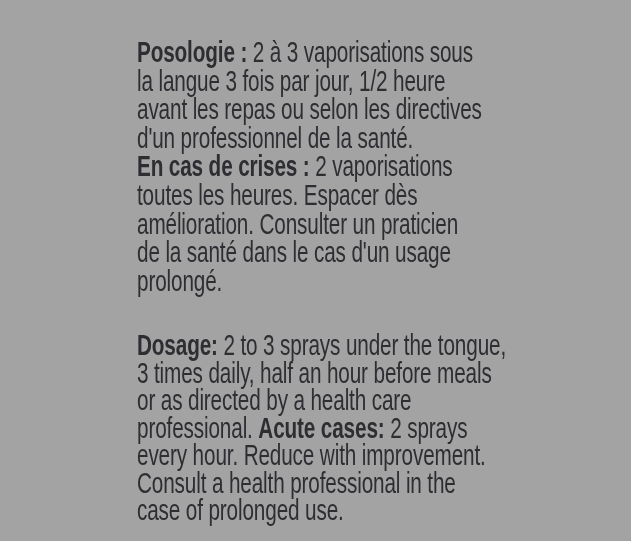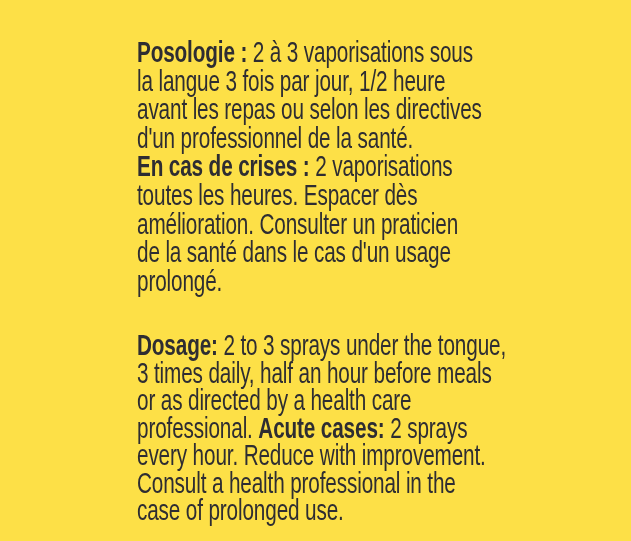--- a/index.html
+++ b/index.html
@@ -35,21 +35,21 @@
     transform: scaleX(0.715);
     transform-origin: 0 50%;
   }
   .line .bold {
     font-weight: 700;
   }
 </style>
 </head>
 <body>
 
-<div class="page" style="background: #fde047;">
+<div class="page" style="background: #a3a3a3;">
   <div class="textblock" style="color: rgb(46, 45, 50);">
       <div class="para p0">
         <div class="line"><span class="bold">Posologie : </span><span>2 à 3 vaporisations sous</span></div>
         <div class="line"><span>la langue 3 fois par jour, 1/2 heure</span></div>
         <div class="line"><span>avant les repas ou selon les directives</span></div>
         <div class="line"><span>d'un professionnel de la santé.</span></div>
         <div class="line"><span class="bold">En cas de crises : </span><span>2 vaporisations</span></div>
         <div class="line"><span>toutes les heures. Espacer dès</span></div>
         <div class="line"><span>amélioration. Consulter un praticien</span></div>
         <div class="line"><span>de la santé dans le cas d'un usage</span></div>

